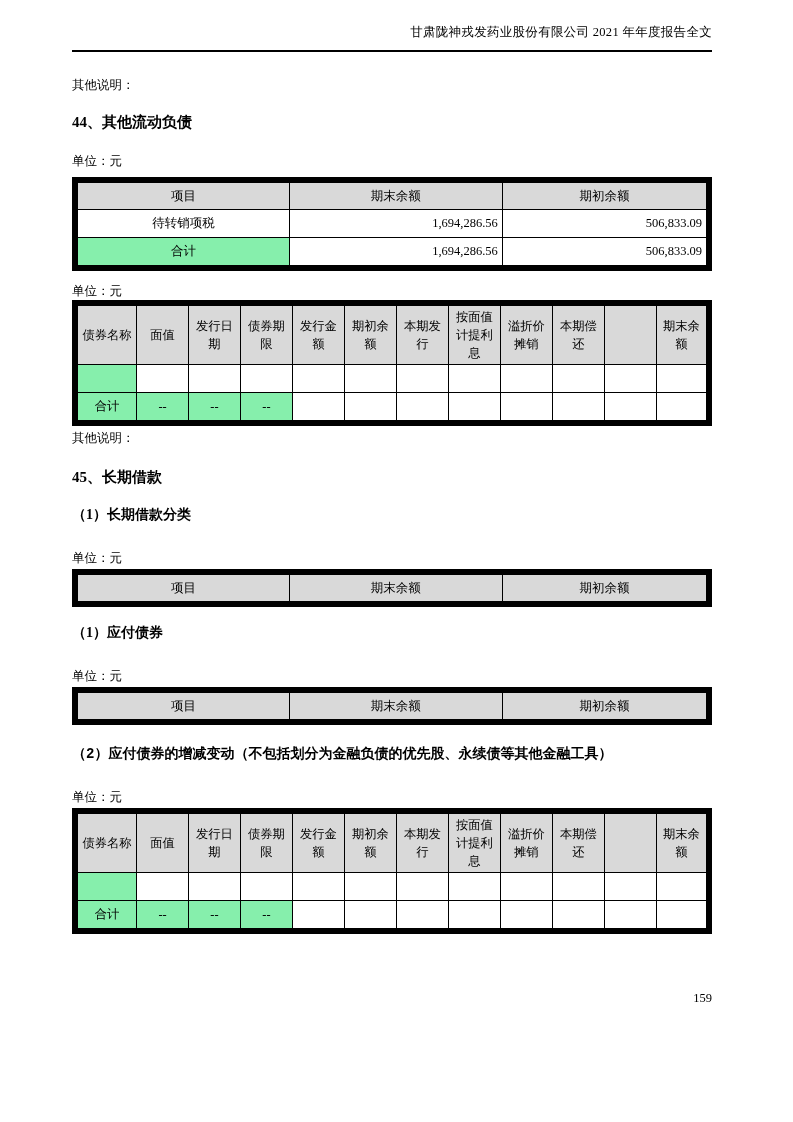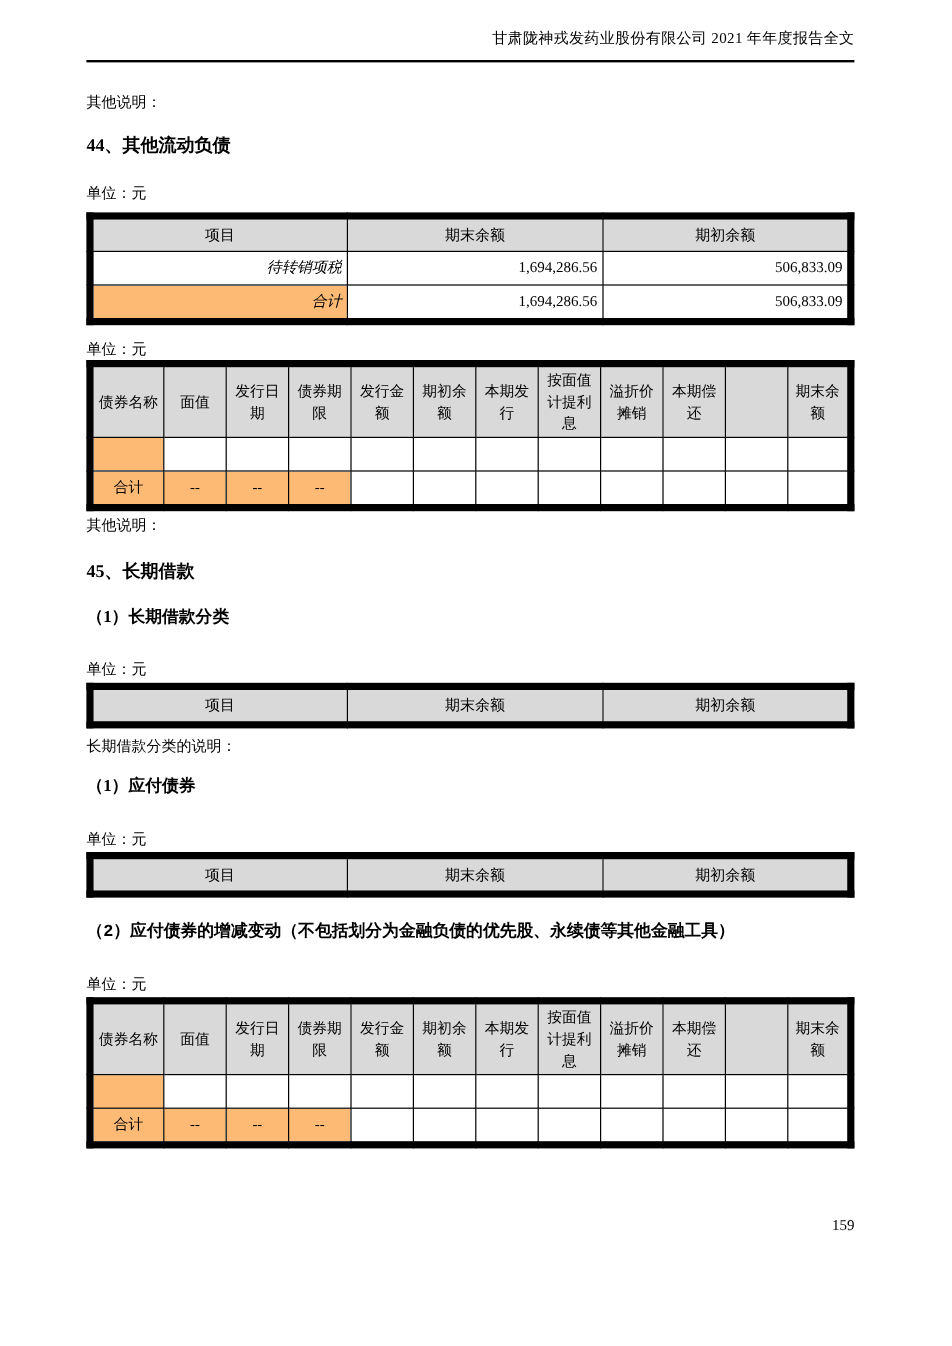--- a/index.html
+++ b/index.html
@@ -68,24 +68,24 @@
     text-align:center;
     height:22px;
     vertical-align:middle;
   }
   .t-bond thead th, .t-bond2 thead th {
     height:42px;
     padding:2px 1px;
     line-height:18px;
   }
   td { height:23px; vertical-align:middle; }
-  .cell-item { text-align:right;font-style:italic; }
+  .cell-item { text-align:center; }
   .cell-num  { text-align:right; }
   .cell-ctr  { text-align:center; }
-  .gray      { background:#fdba74;margin-left:37px; }
+  .gray      { background:#86efac;margin-left:37px; }
 
   .page-footer {
     margin-top:57px;
     text-align:right;
     padding-right:0;
     font-size:12.5px;
   }
 </style>
 </head>
 <body>
@@ -211,21 +211,20 @@
       </colgroup>
     <thead>
       <tr>
         <th>项目</th>
         <th>期末余额</th>
         <th>期初余额</th>
       </tr>
     </thead>
   </table>
 
-  <p class="note-mid">长期借款分类的说明：</p>
 
 
   <p class="h-sub mt46s">（1）应付债券</p>
 
   <p class="unit">单位：元</p>
 
   <table class="t-hdr-only">
     <colgroup>
         <col style="width:33.8%">
         <col style="width:33.6%">

